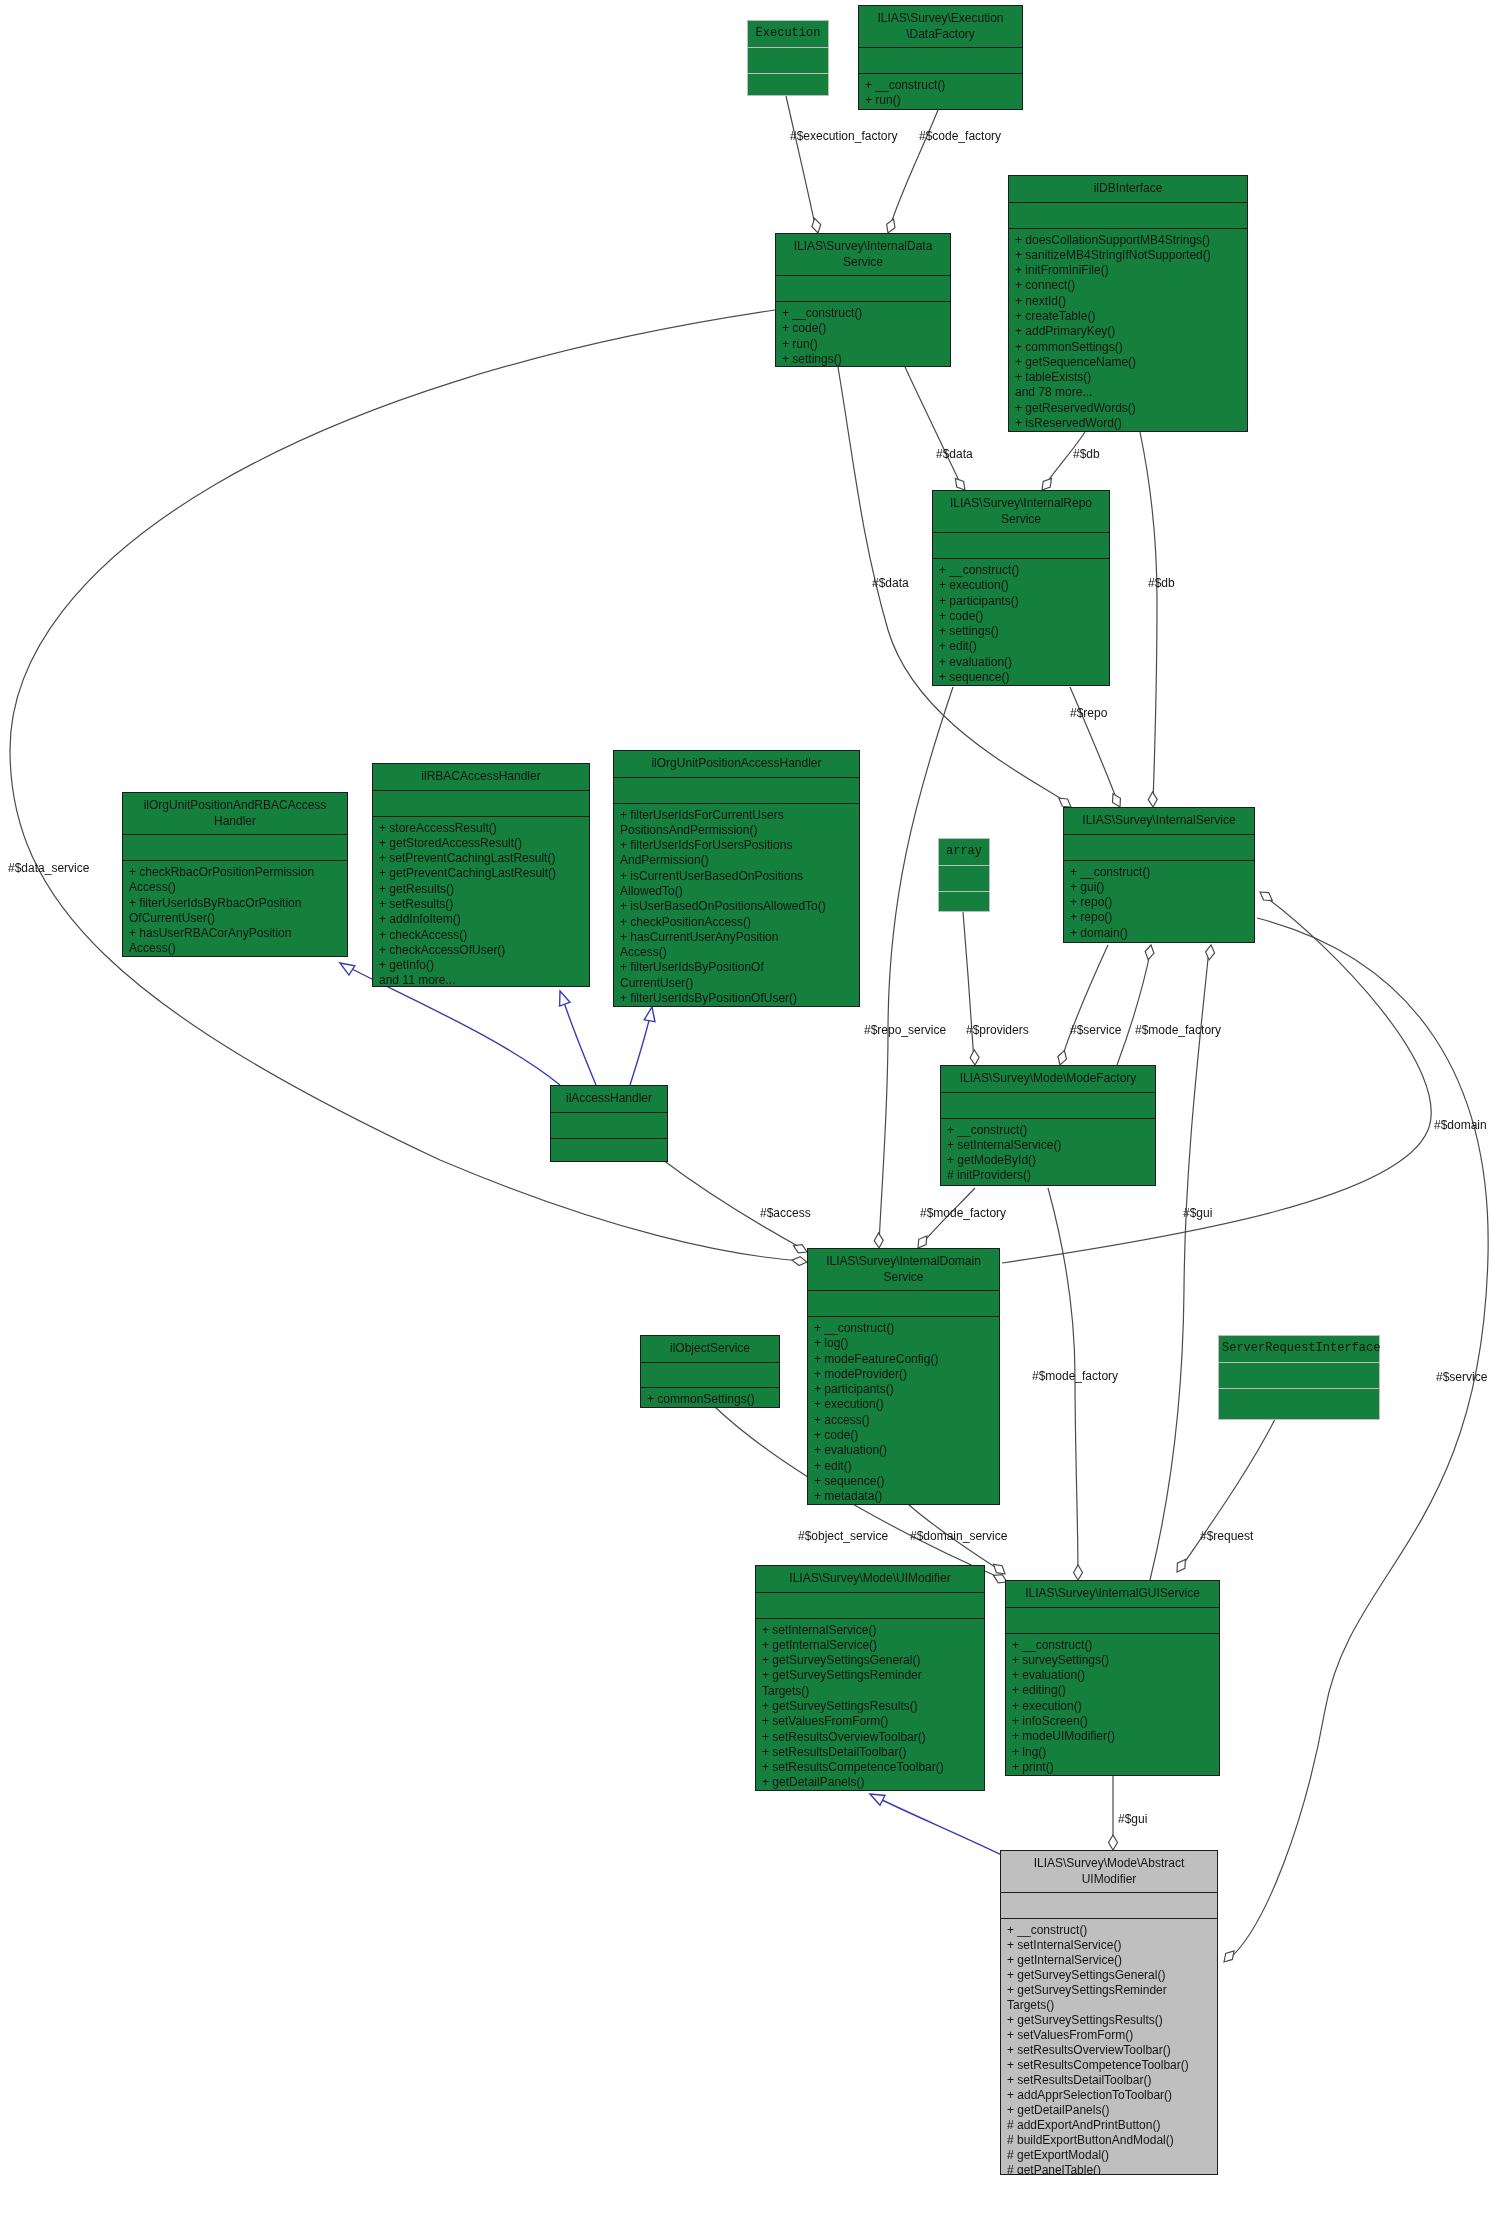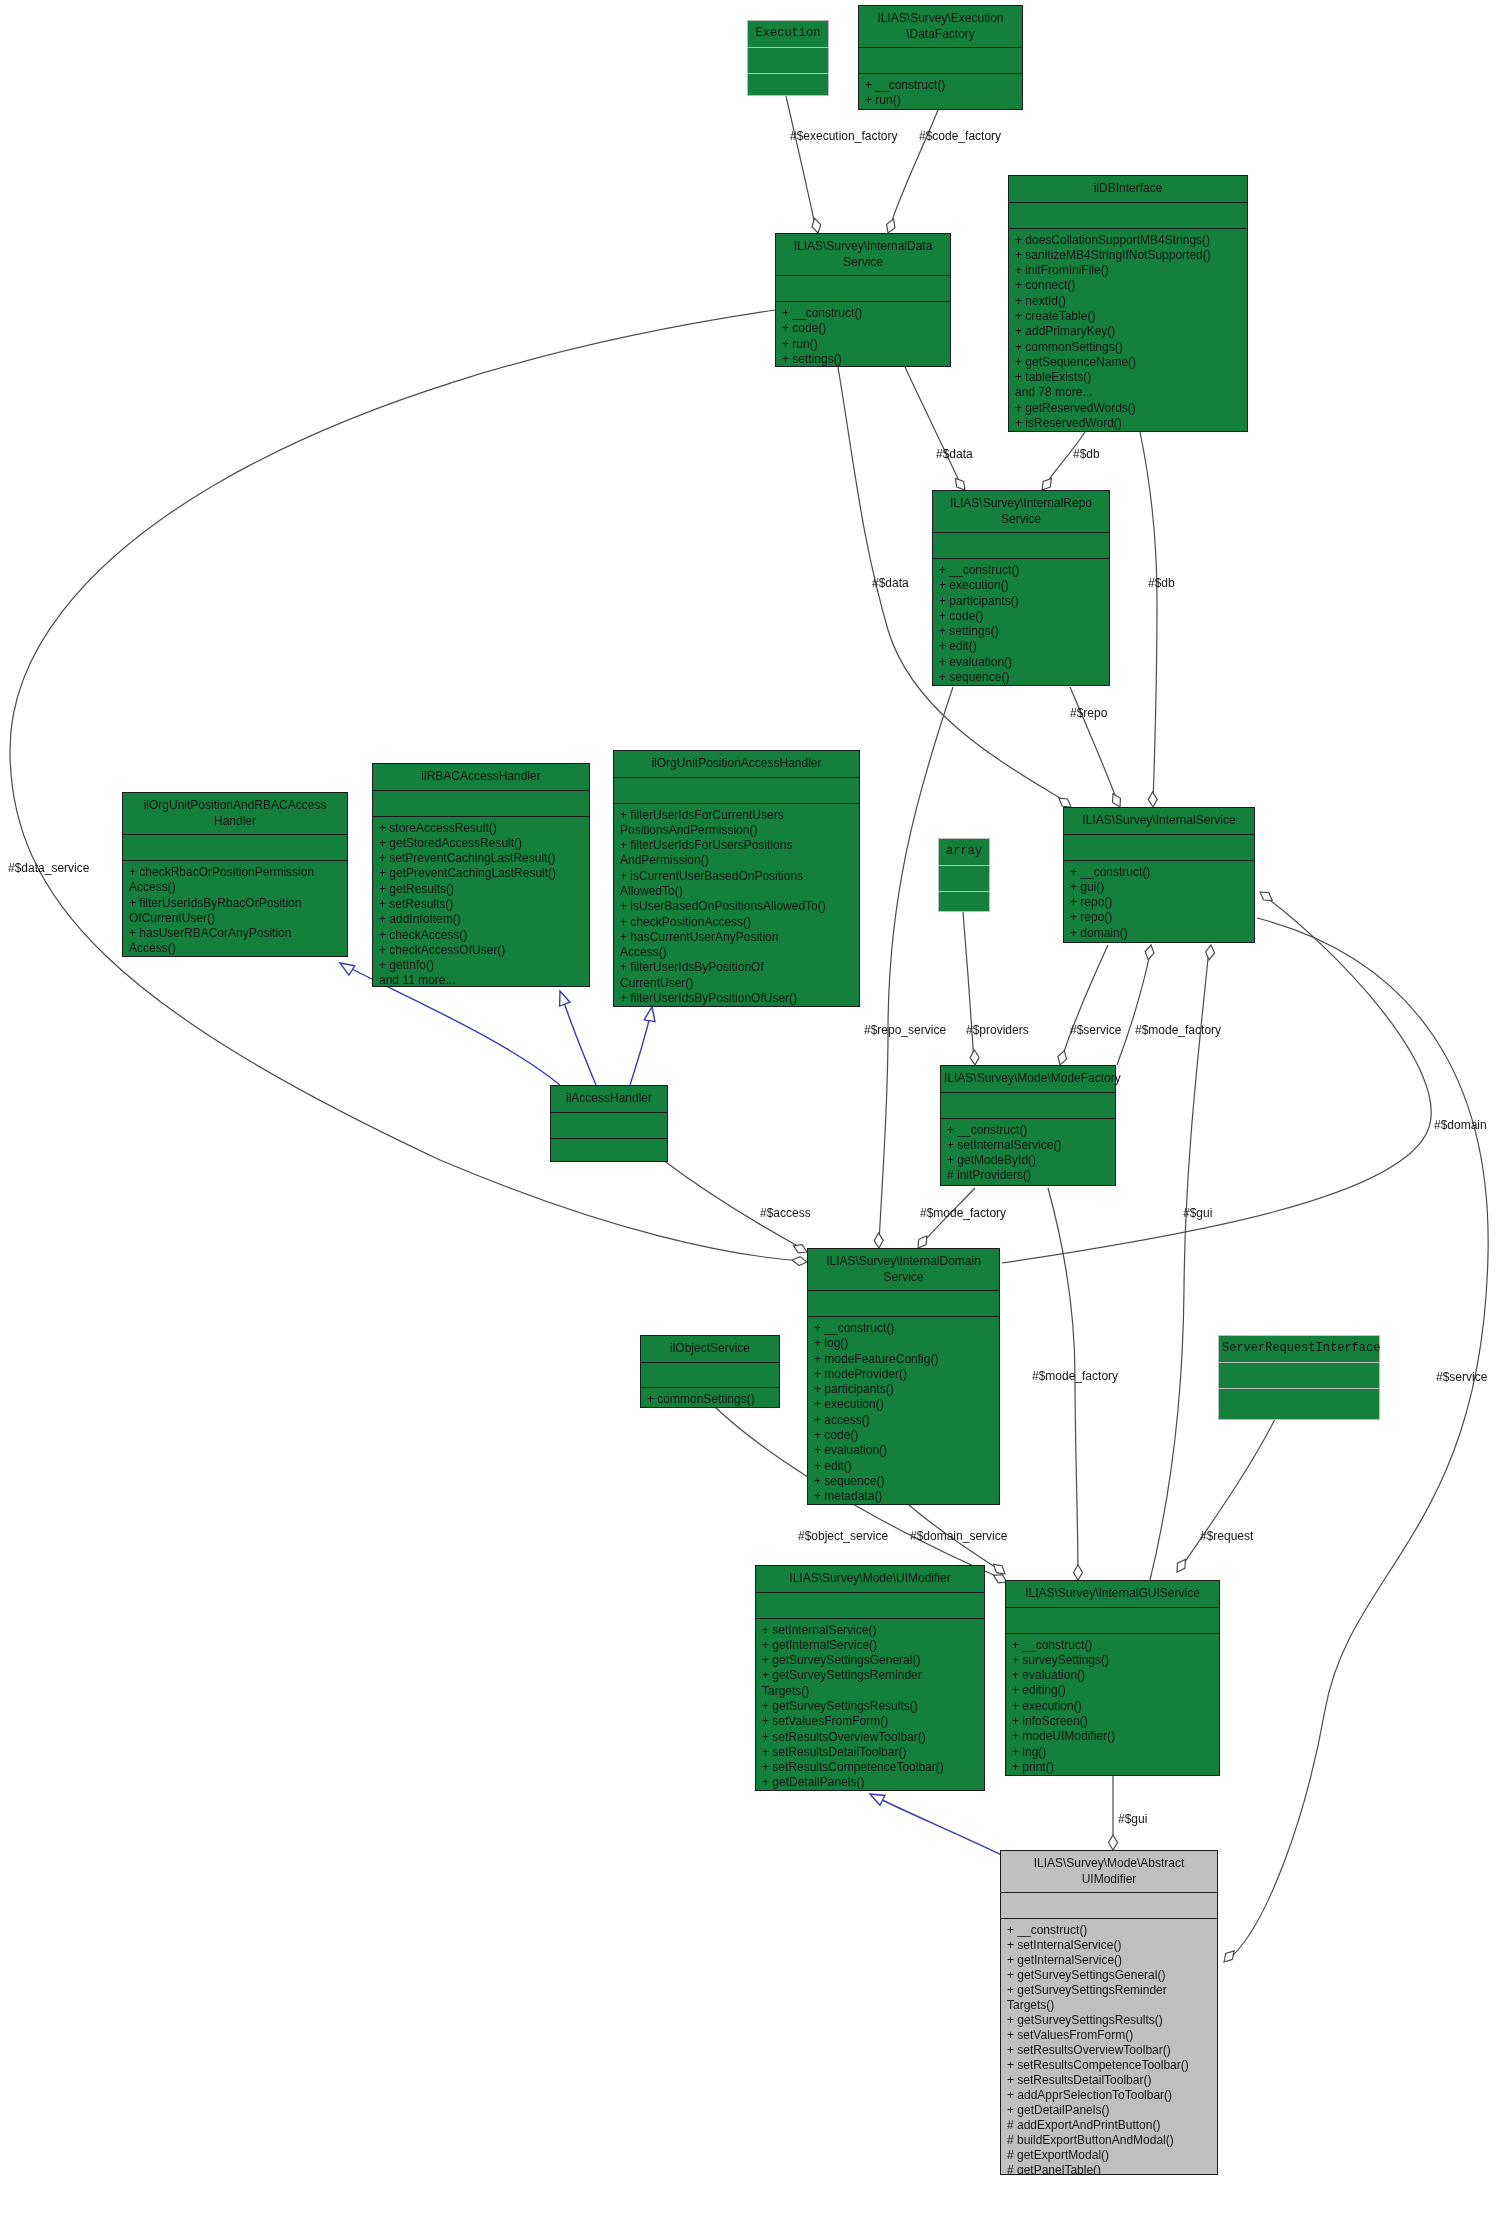--- a/index.html
+++ b/index.html
@@ -268,21 +268,21 @@
     <div class="uml-attrs"></div>
     <div class="uml-methods">
         <div class="m">+ __construct()</div>
         <div class="m">+ gui()</div>
         <div class="m">+ repo()</div>
         <div class="m">+ repo()</div>
         <div class="m">+ domain()</div>
       </div>
   </div>
 
-  <div class="uml-node" style="left:940px;top:1065px;width:176px;height:121px">
+  <div class="uml-node" style="left:940px;top:1065px;width:216px;height:121px">
     <div class="uml-title">ILIAS\Survey\Mode\ModeFactory</div>
     <div class="uml-attrs"></div>
     <div class="uml-methods">
         <div class="m">+ __construct()</div>
         <div class="m">+ setInternalService()</div>
         <div class="m">+ getModeById()</div>
         <div class="m"># initProviders()</div>
       </div>
   </div>
 

